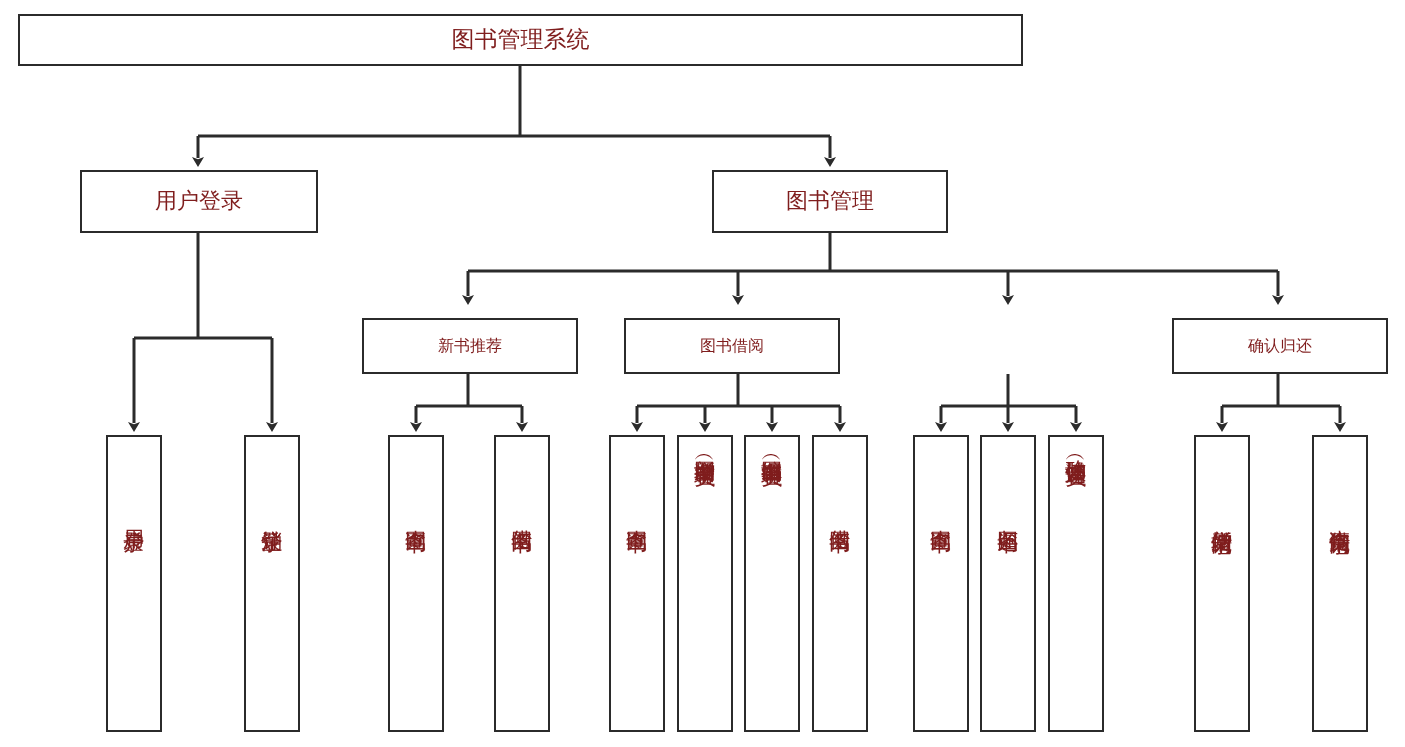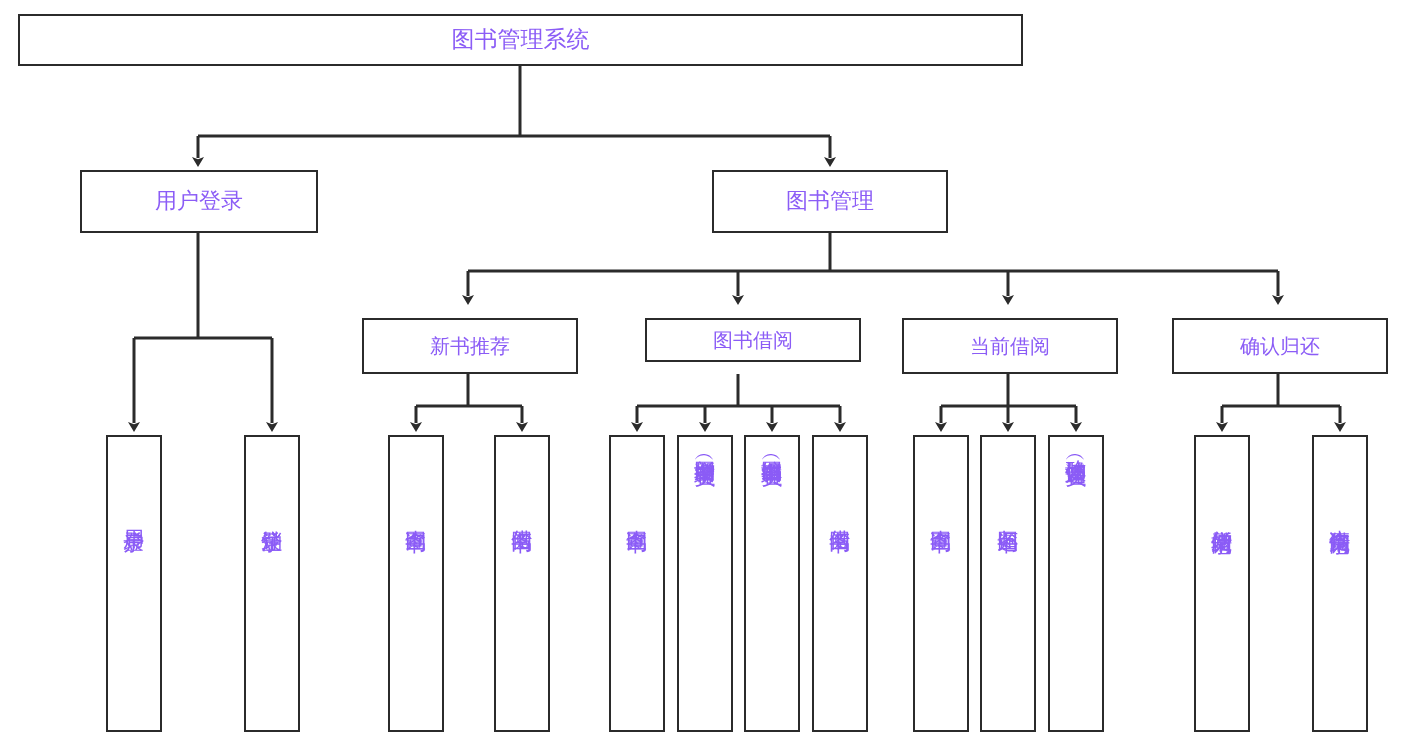--- a/index.html
+++ b/index.html
@@ -26,31 +26,31 @@
     pointer-events: none;
   }
   .node {
     position: absolute;
     box-sizing: border-box;
     background: #ffffff;
     border: 2.5px solid #2b2b2b;
     display: flex;
     align-items: center;
     justify-content: center;
-    color: #8b5cf6;
+    color: #7f1d1d;
   }
   .node .lbl {
     display: block;
     text-align: center;
     line-height: 1.12;
     white-space: nowrap;
   }
   .node-root .lbl { font-size: 23px; }
   .node-l2 .lbl { font-size: 22px; }
-  .node-l3 .lbl { font-size: 20px; }
+  .node-l3 .lbl { font-size: 16px; }
   .node-leaf {
     align-items: flex-start;
     justify-content: center;
     padding-top: 6px;
   }
   .node-leaf .lbl {
     font-size: 21px;
     writing-mode: vertical-rl;
     text-orientation: upright;
     line-height: 1.22;
@@ -134,25 +134,22 @@
   <div class="node node-l2" style="left:80px; top:170px; width:238px; height:63px;">
     <span class="lbl">用户登录</span>
   </div>
   <div class="node node-l2" style="left:712px; top:170px; width:236px; height:63px;">
     <span class="lbl">图书管理</span>
   </div>
 
   <div class="node node-l3" style="left:362px; top:318px; width:216px; height:56px;">
     <span class="lbl">新书推荐</span>
   </div>
-  <div class="node node-l3" style="left:645px; top:318px; width:216px; height:44px;">
+  <div class="node node-l3" style="left:624px; top:318px; width:216px; height:56px;">
     <span class="lbl">图书借阅</span>
-  </div>
-  <div class="node node-l3" style="left:902px; top:318px; width:216px; height:56px;">
-    <span class="lbl">当前借阅</span>
   </div>
   <div class="node node-l3" style="left:1172px; top:318px; width:216px; height:56px;">
     <span class="lbl">确认归还</span>
   </div>
 
   <div class="node node-leaf center" style="left:106px; top:435px; width:56px; height:297px;">
     <span class="lbl">用户登录</span>
   </div>
   <div class="node node-leaf center" style="left:244px; top:435px; width:56px; height:297px;">
     <span class="lbl">注销登录</span>

